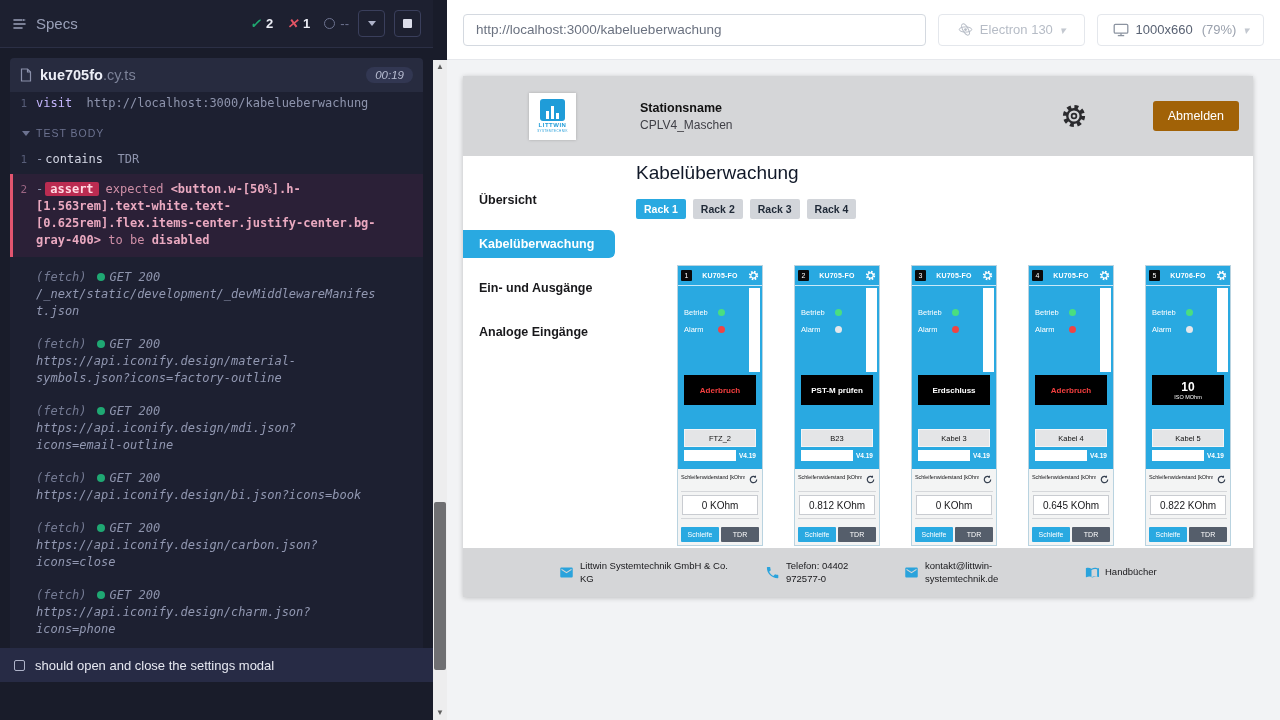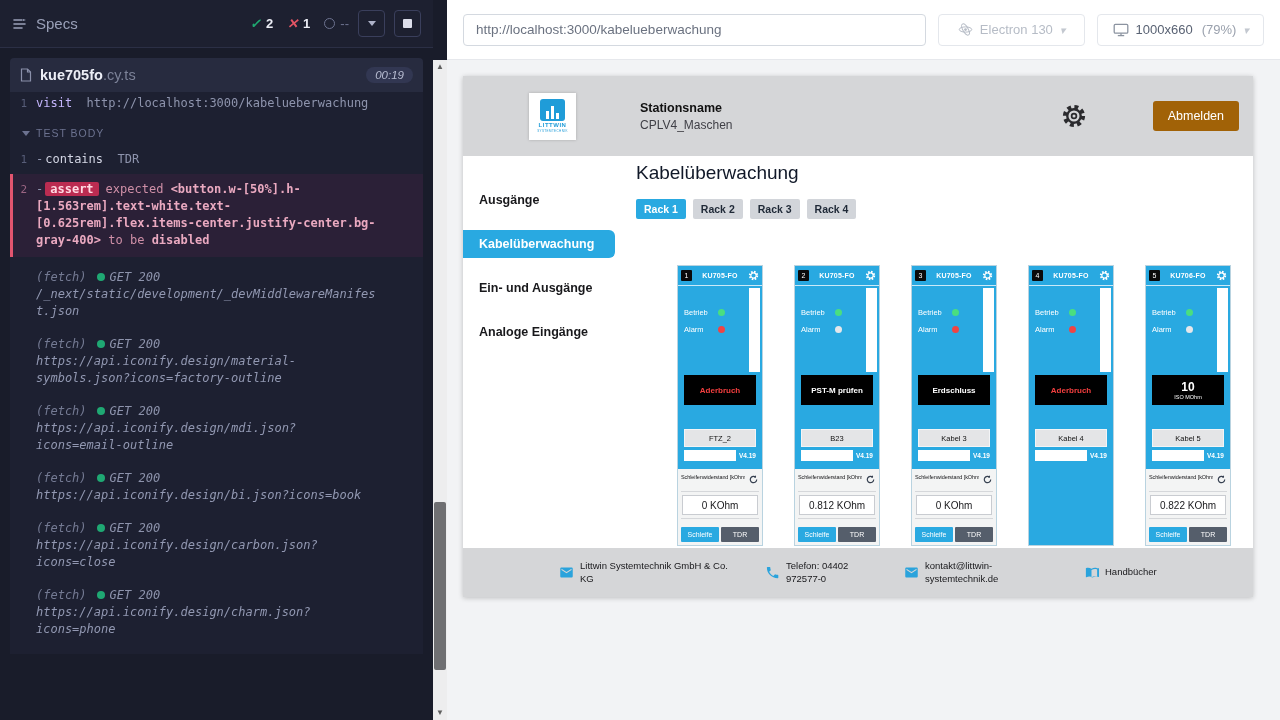--- a/index.html
+++ b/index.html
@@ -250,20 +250,24 @@
         </div>
         <div class="fetch-block">
           <span class="ln"></span>
           <span class="fetch-cc">
             <div class="fetch-head"><span>(fetch)</span><span class="status"><i class="dot-green"></i><span>GET 200</span></span></div>
             <div class="fetch-url">https://api.iconify.design/charm.json?icons=phone</div>
           </span>
         </div>
       </div>
 
+      <div class="next-test">
+        <i class="test-icon"></i>
+        <span>should open and close the settings modal</span>
+      </div>
     </div>
 
     <div class="cy-scrollbar">
       <span class="sb-up"></span>
       <span class="sb-thumb"></span>
       <span class="sb-down"></span>
     </div>
   </aside>
 
   <main class="right">
@@ -311,21 +315,21 @@
           <svg class="gear-big" viewBox="0 0 24 24">
               <circle cx="12" cy="12" r="8" fill="none" stroke="#2b2b2e" stroke-width="4.5" stroke-dasharray="3.4 2.9"></circle>
               <circle cx="12" cy="12" r="6.2" fill="none" stroke="#2b2b2e" stroke-width="2.2"></circle>
               <circle cx="12" cy="12" r="2.2" fill="none" stroke="#2b2b2e" stroke-width="1.6"></circle>
             </svg>
           <button class="logout-btn">Abmelden</button>
         </div>
 
         <div class="app-body">
           <nav class="app-nav">
-            <div class="nav-item">Ausgänge</div>
+            <div class="nav-item">Übersicht</div>
             <div class="nav-item active">Kabelüberwachung</div>
             <div class="nav-item">Ein- und Ausgänge</div>
             <div class="nav-item">Analoge Eingänge</div>
           </nav>
 
           <section class="app-main">
             <h1 class="page-title">Kabelüberwachung</h1>
             <div class="tabs">
               <span class="tab active">Rack 1</span>
               <span class="tab">Rack 2</span>
@@ -494,20 +498,36 @@
                   <span class="white-strip"></span>
                 </div>
                 <div class="banner alarm">
                     <span class="st">Aderbruch</span>
                   </div>
                 <div class="cable">Kabel 4</div>
                 <div class="ver-row">
                     <span class="ver-box"></span>
                     <span class="ver">V4.19</span>
                   </div>
+                <div class="meas">
+                  <div class="meas-top">
+                    <span class="meas-label">Schleifenwiderstand [kOhm]</span>
+                    <svg class="refresh" viewBox="0 0 24 24">
+                        <path d="M19 12a7 7 0 1 1-2-4.9" fill="none" stroke="#374151" stroke-width="2.6"></path>
+                        <path d="M17.5 2.5v5h-5z" fill="#374151"></path>
+                      </svg>
+                  </div>
+                  <div class="val-wrap">
+                      <div class="val-box">0.645 KOhm</div>
+                    </div>
+                  <div class="btn-row">
+                    <button class="btn-loop">Schleife</button>
+                    <button class="btn-tdr">TDR</button>
+                  </div>
+                </div>
               </div>
 
               <div class="card">
                 <div class="card-head">
                   <span class="num-badge">5</span>
                   <span class="model">KÜ706-FO</span>
                   <svg class="gear-sm" viewBox="0 0 24 24">
                       <circle cx="12" cy="12" r="8" fill="none" stroke="#fff" stroke-width="4.5" stroke-dasharray="3.4 2.9"></circle>
                       <circle cx="12" cy="12" r="5.8" fill="none" stroke="#fff" stroke-width="2.4"></circle>
                     </svg>

